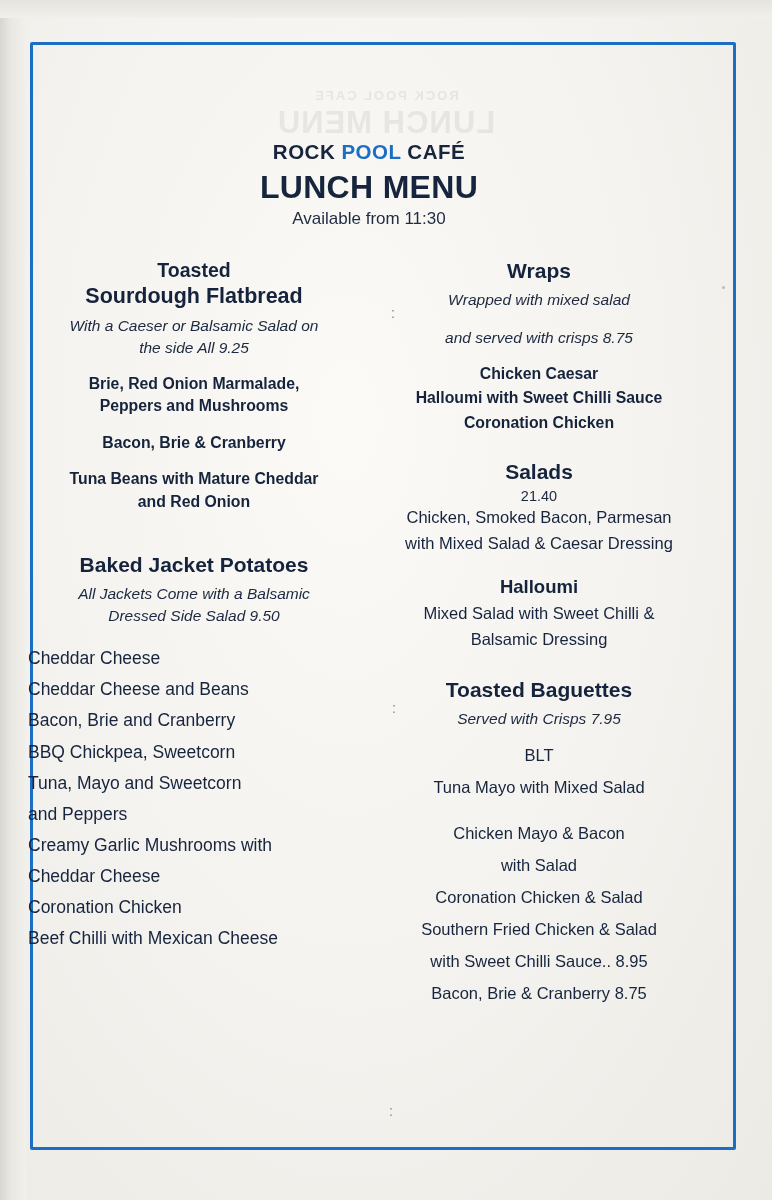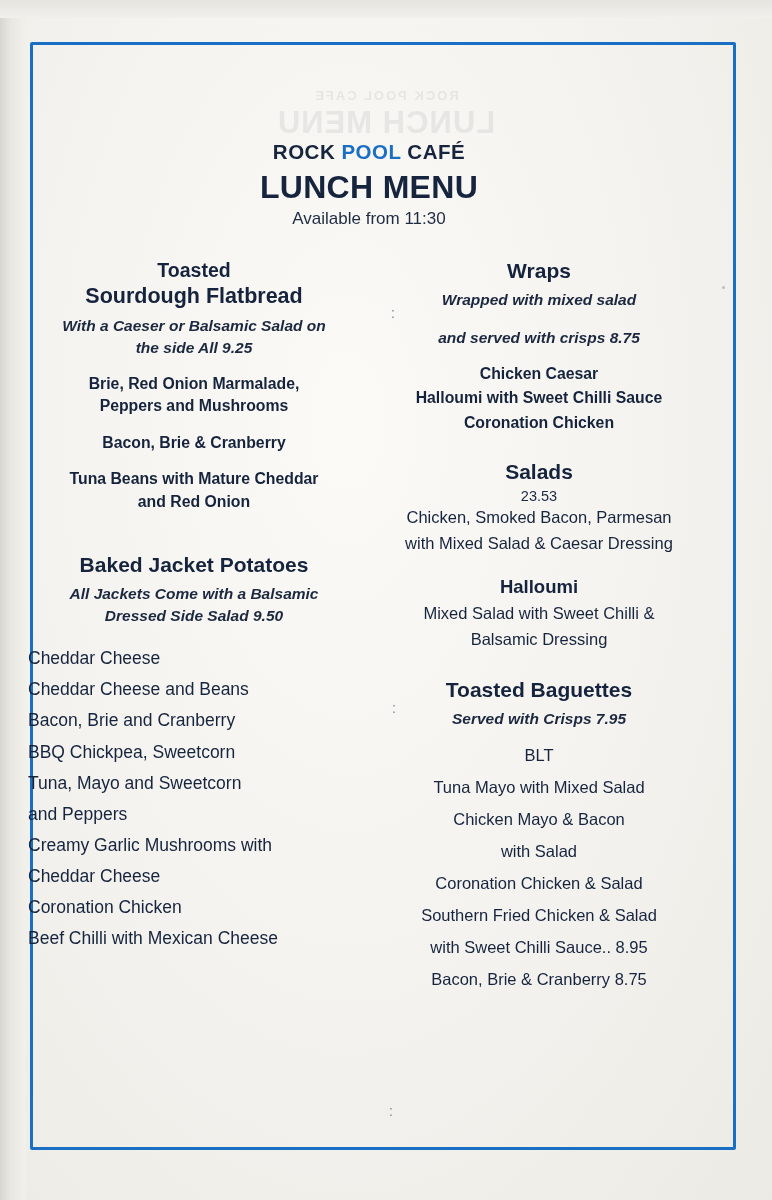--- a/index.html
+++ b/index.html
@@ -105,21 +105,20 @@
   .h-toasted { font-size: 19.5px; }
   .h-flat { font-size: 21.5px; margin-top: 2px; }
   .h-big { font-size: 21px; }
   .sub-it {
     text-align: center;
     font-style: italic;
     font-size: 15.5px;
     color: #1b283f;
     line-height: 1.42;
     margin-top: 6px;
-    font-weight: bold;
   }
   .item {
     text-align: center;
     font-size: 15.8px;
     font-weight: 700;
     color: #15233c;
     line-height: 1.42;
     margin-top: 14px;
   }
   .item-reg {
@@ -232,34 +231,34 @@
           <div class="sec-head h-big">Wraps</div>
           <div class="sub-it">Wrapped with mixed salad</div>
           <div class="sub-it" style="margin-top:16px">and served with crisps 8.75</div>
           <div class="item">Chicken Caesar</div>
           <div class="item" style="margin-top:2px">Halloumi with Sweet Chilli Sauce</div>
           <div class="item" style="margin-top:2px">Coronation Chicken</div>
         </div>
 
         <div class="gap-md">
           <div class="sec-head h-big">Salads</div>
-          <div class="price-line">23.53</div>
+          <div class="price-line">21.40</div>
           <div class="item-reg">Chicken, Smoked Bacon, Parmesan</div>
           <div class="item-reg">with Mixed Salad &amp; Caesar Dressing</div>
           <div class="item" style="font-size:18.5px;margin-top:18px">Halloumi</div>
           <div class="item-reg">Mixed Salad with Sweet Chilli  &amp;</div>
           <div class="item-reg">Balsamic Dressing</div>
         </div>
 
         <div class="gap-md">
           <div class="sec-head h-big">Toasted Baguettes</div>
           <div class="sub-it">Served with Crisps  7.95</div>
           <div class="item-reg" style="margin-top:14px">BLT</div>
           <div class="item-reg" style="margin-top:8px">Tuna Mayo with Mixed Salad</div>
-          <div class="item-reg" style="margin-top:8px">Chicken Mayo &amp; Bacon</div>
+          <div class="item-reg" style="margin-top:22px">Chicken Mayo &amp; Bacon</div>
           <div class="item-reg" style="margin-top:8px">with Salad</div>
           <div class="item-reg" style="margin-top:8px">Coronation Chicken &amp; Salad</div>
           <div class="item-reg" style="margin-top:8px">Southern Fried Chicken &amp; Salad</div>
           <div class="item-reg" style="margin-top:8px">with Sweet Chilli Sauce.. 8.95</div>
           <div class="item-reg" style="margin-top:8px">Bacon, Brie &amp; Cranberry  8.75</div>
         </div>
 
       </div>
     </div>
   </div>

